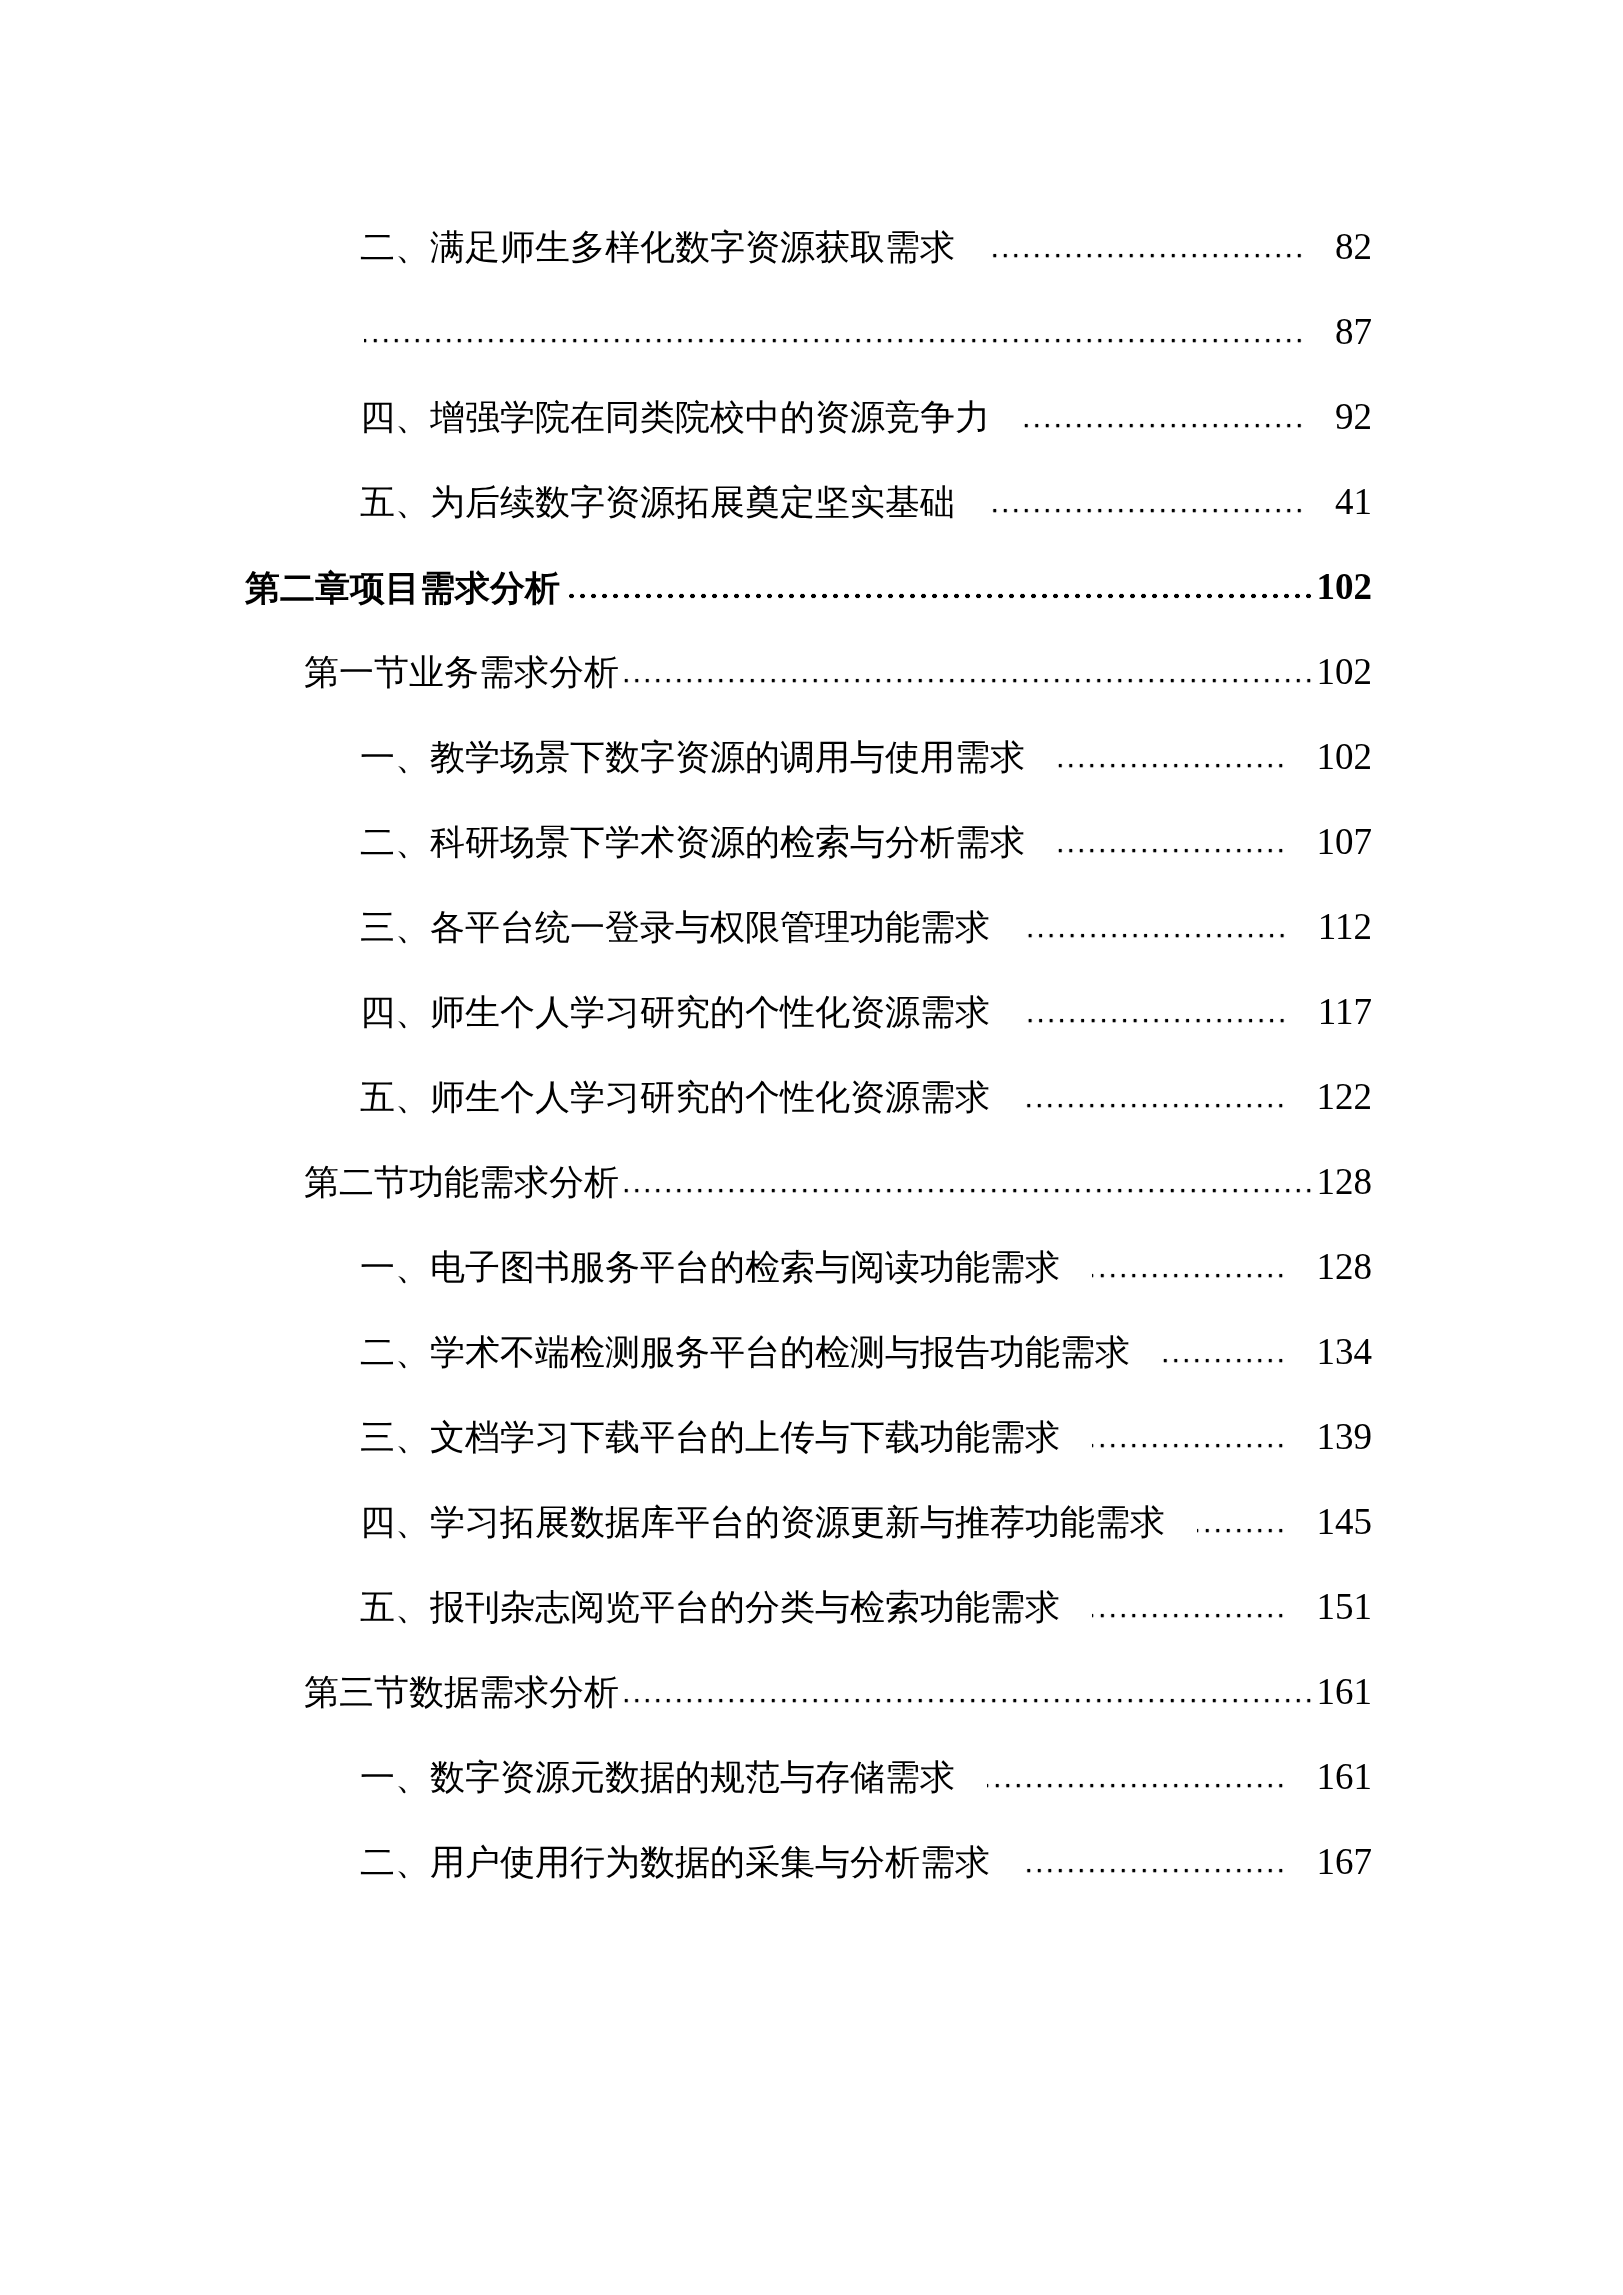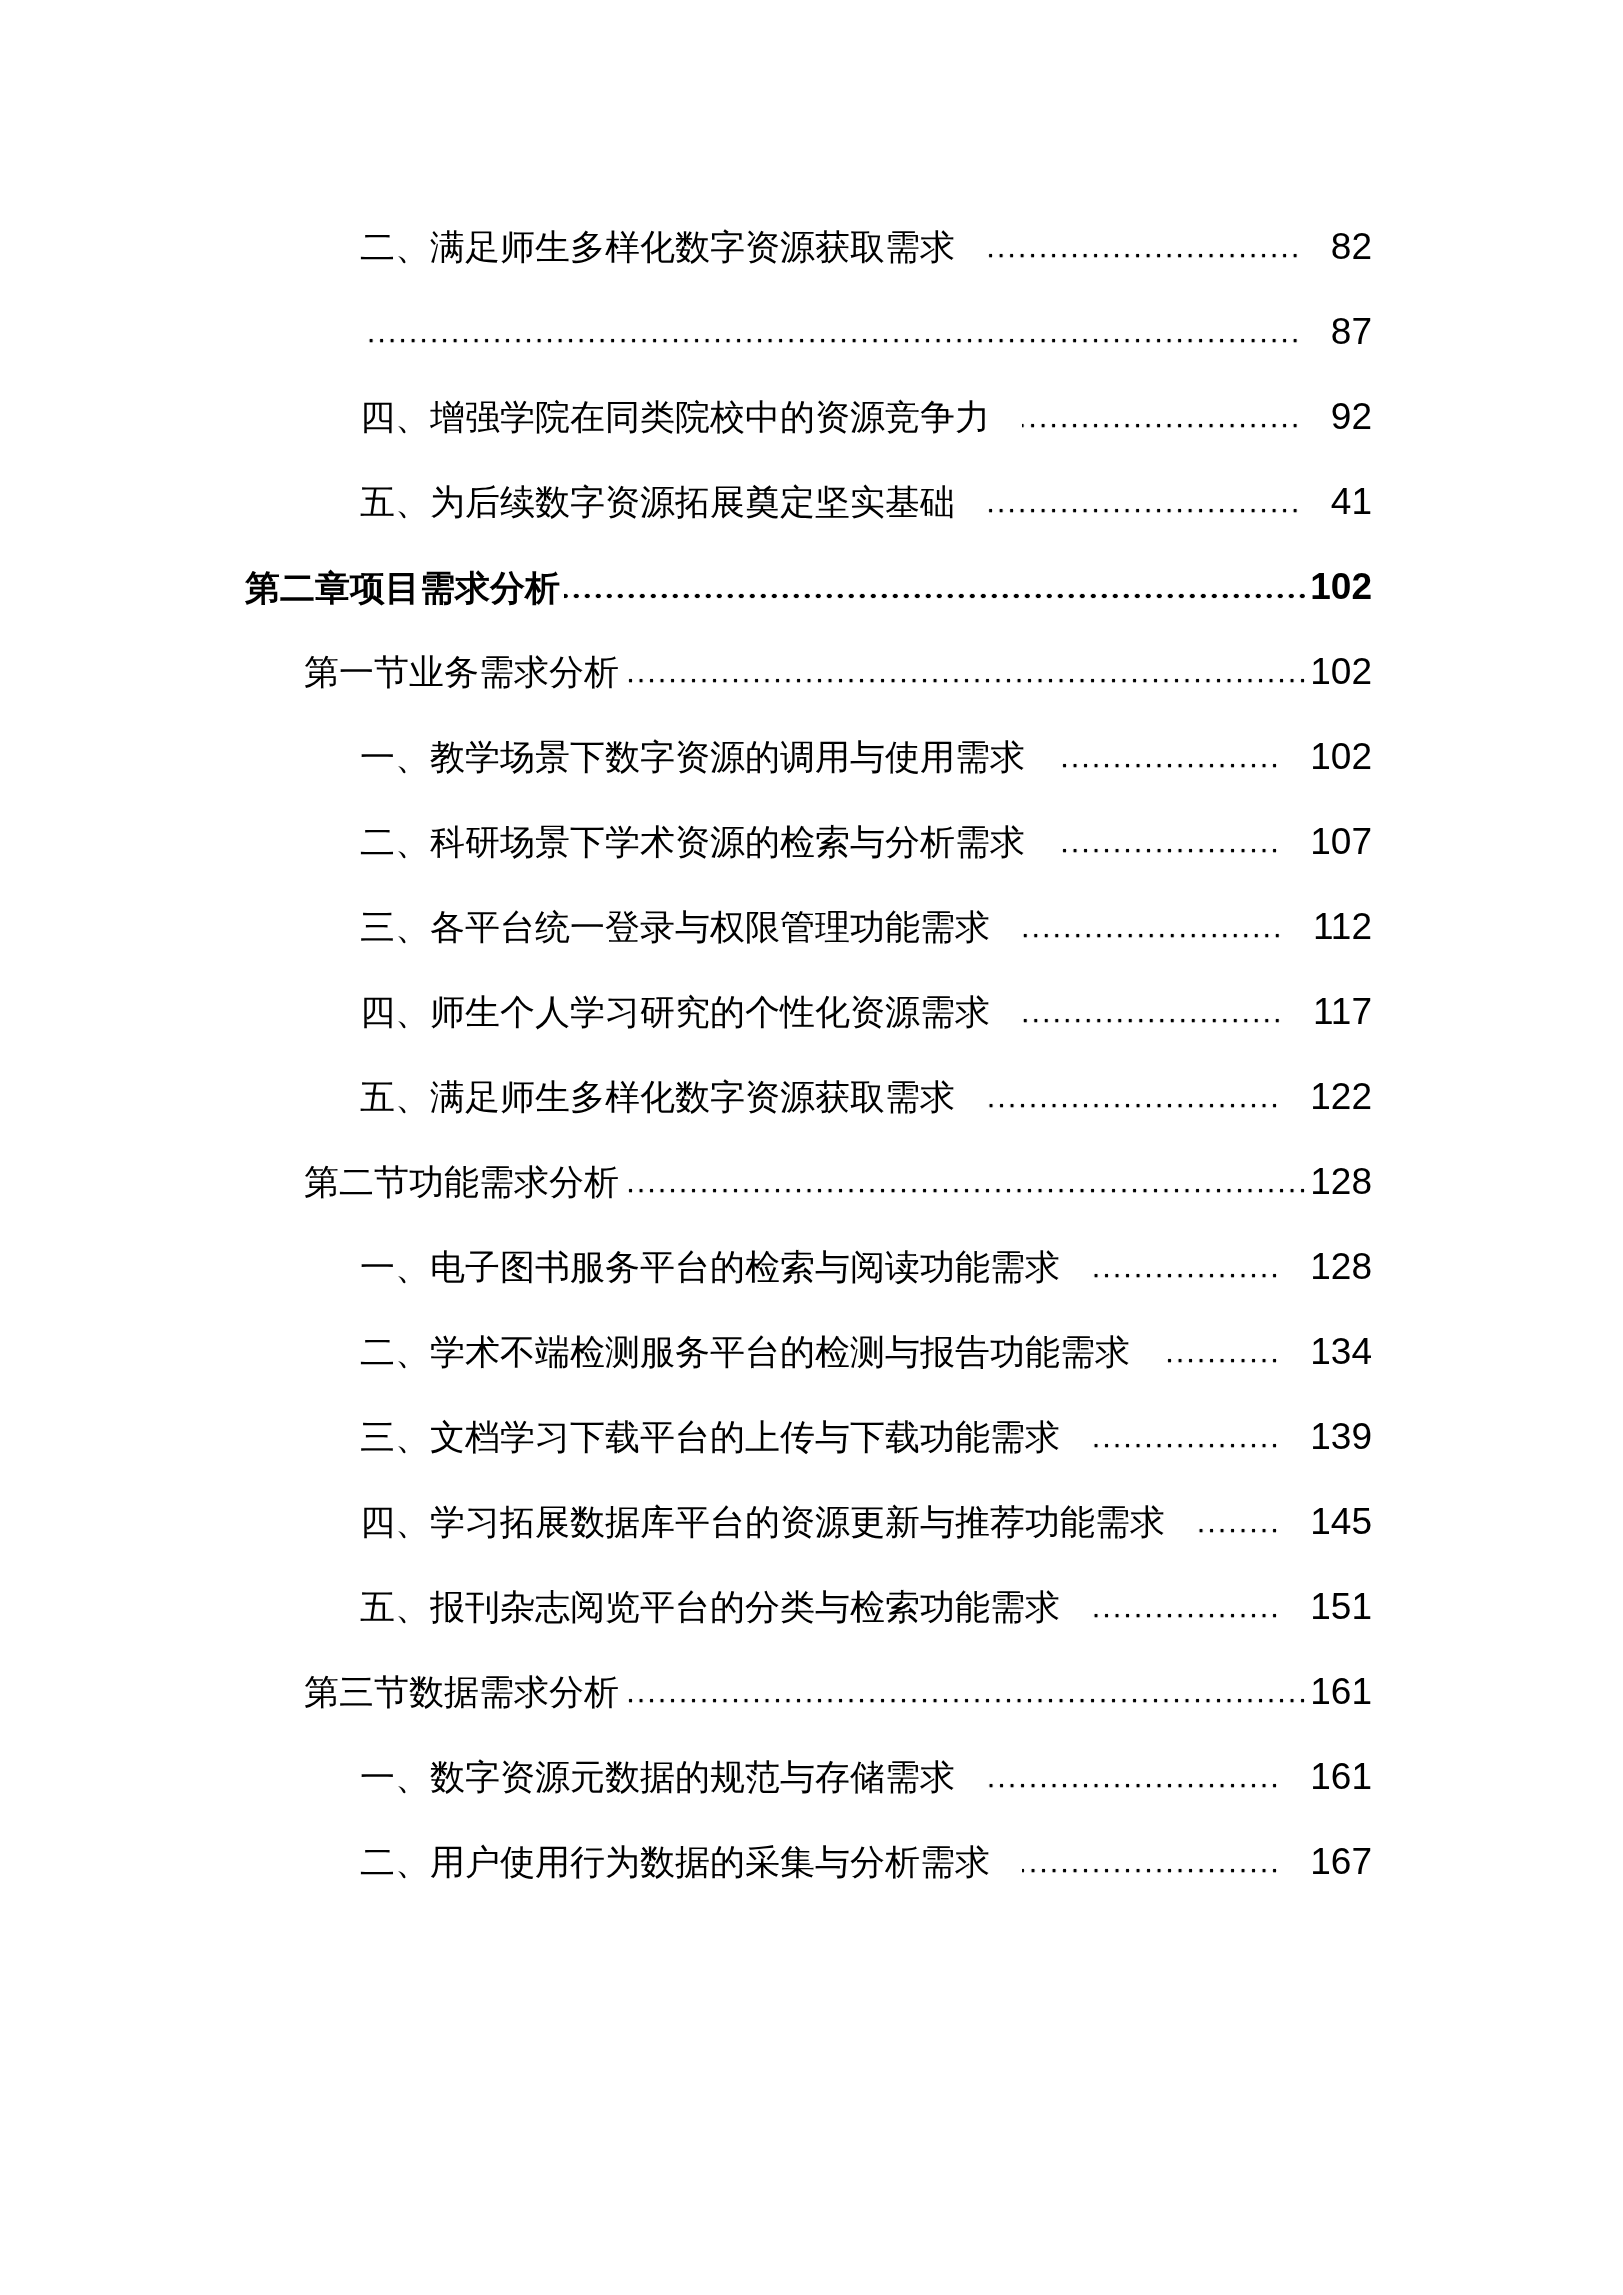--- a/index.html
+++ b/index.html
@@ -36,21 +36,21 @@
     background-repeat: repeat-x;
     background-position: right center;
   }
   .lvl-chapter .toc-leader {
     background-image: radial-gradient(circle, #000 2.2px, transparent 2.5px);
     background-size: 11px 5.9px;
     height: 5.9px;
   }
   .toc-page {
     flex: 0 0 auto;
-    font-family: Liberation Sans, sans-serif;
+    font-family: Liberation Serif, serif;
     font-size: 37px;
     margin-top: 16px;
   }
   .lvl-chapter .toc-page { font-weight: bold; }
 </style>
 </head>
 <body>
 
 <div class="page">
   <div class="toc">
@@ -129,21 +129,21 @@
     <div class="toc-row lvl-item">
       <div class="entry">
         <span class="toc-title">四、师生个人学习研究的个性化资源需求</span>
         <span class="toc-leader"></span>
         <span class="toc-page">117</span>
       </div>
     </div>
 
     <div class="toc-row lvl-item">
       <div class="entry">
-        <span class="toc-title">五、满足师生多样化数字资源获取需求</span>
+        <span class="toc-title">五、师生个人学习研究的个性化资源需求</span>
         <span class="toc-leader"></span>
         <span class="toc-page">122</span>
       </div>
     </div>
 
     <div class="toc-row lvl-section">
       <div class="entry">
         <span class="toc-title">第二节功能需求分析</span>
         <span class="toc-leader"></span>
         <span class="toc-page">128</span>

